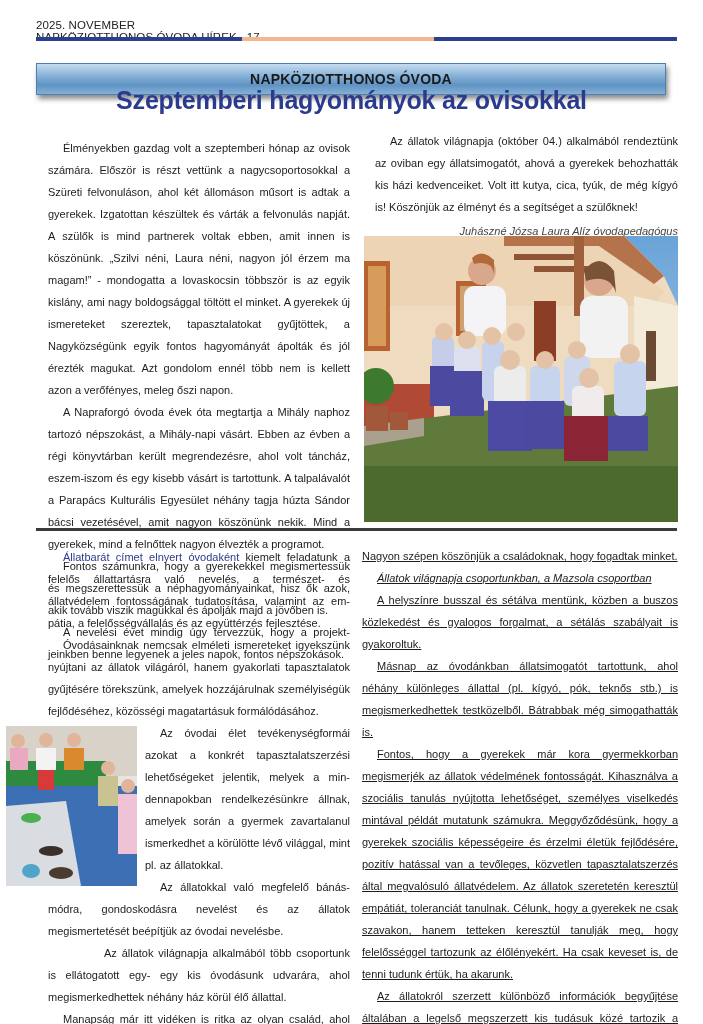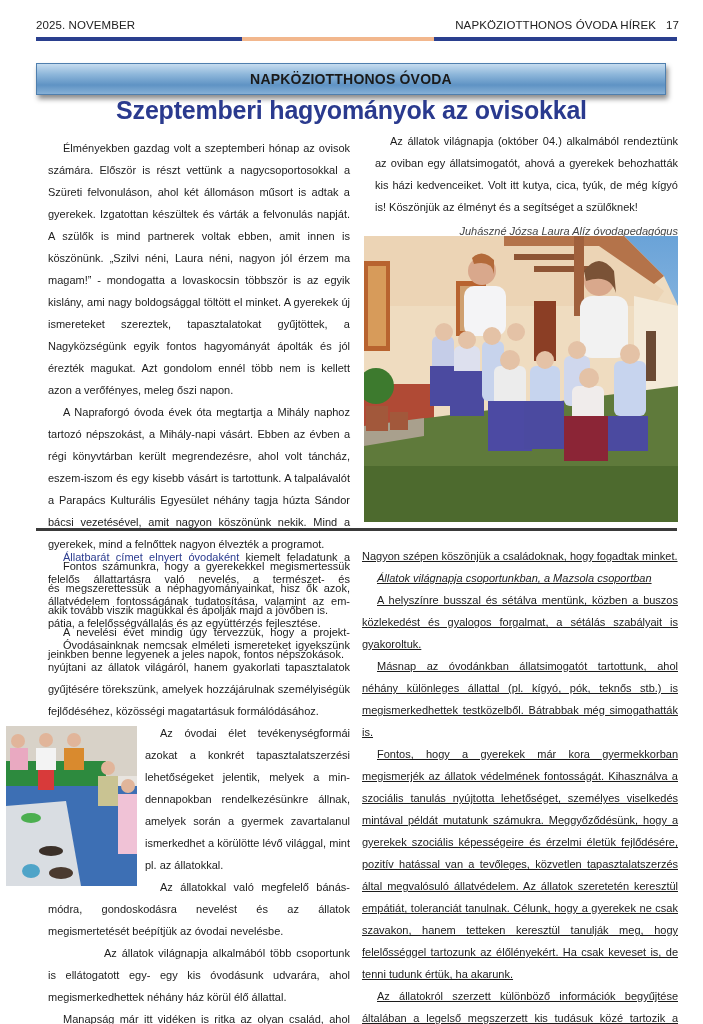--- a/index.html
+++ b/index.html
@@ -1,34 +1,34 @@
 <!DOCTYPE html>
 <html><head>
 <meta charset="utf-8">
 <style>
   * { box-sizing: border-box; margin: 0; padding: 0; }
   html, body { width: 703px; height: 1024px; background: #ffffff; overflow: hidden; }
   body { font-family: "Liberation Sans", "DejaVu Sans", sans-serif; color: #1c1c1c; position: relative; }
 
-  .running-header { position: absolute; left: 36px; right: 24px; top: 19px; height: 16px; display: flex; justify-content: space-between; font-size: 11.5px; color: #222; letter-spacing: 0.1px; }
+  .running-header { position: absolute; left: 36px; right: 24px; top: 19px; height: 16px; display: flex; justify-content: space-between; font-size: 11.5px; color: #222; letter-spacing: 0.1px; flex-direction: column; }
   .running-header .right span + span { margin-left: 10px; }
   .rule { position: absolute; top: 37px; left: 36px; width: 641px; height: 4px; display: flex; }
   .rule div { height: 100%; }
   .rule .seg-a { width: 206px; background: #2a3f8e; }
   .rule .seg-b { width: 192px; background: #f2b78d; }
   .rule .seg-c { flex: 1; background: #2a3f8e; }
 
   .banner { position: absolute; left: 36px; top: 63px; width: 630px; height: 32px;
     background: linear-gradient(180deg, #c6dcef 0%, #8db6da 35%, #5f93c4 70%, #86b0d6 100%);
     border: 1px solid #4f7fae;
     box-shadow: 2px 4px 5px rgba(0,0,0,0.45);
     display: flex; align-items: center; justify-content: center; }
   .banner span { font-weight: bold; font-size: 14px; color: #1a1a1a; letter-spacing: 0.2px; }
 
-  .article-title { position: absolute; left: 0; right: 0; top: 96px; text-align: center; font-size: 25px; font-weight: bold; color: #2a3a8e; letter-spacing: -0.2px; }
+  .article-title { position: absolute; left: 0; right: 0; top: 86px; text-align: center; font-size: 25px; font-weight: bold; color: #2a3a8e; letter-spacing: -0.2px; }
 
   .col { position: absolute; font-size: 11px; line-height: 22px; text-align: justify; hyphens: manual; }
   .col p { text-indent: 15px; }
   .col p.noindent { text-indent: 0; }
   .col-left-top { left: 48px; top: 137px; width: 302px; }
   .col-right-top { left: 375px; top: 130px; width: 303px; }
   .signature { text-align: right; font-style: italic; color: #444; margin-top: 2px; }
 
   .photo-main { position: absolute; left: 364px; top: 236px; width: 314px; height: 286px; overflow: hidden; background: #6f7f4a; }
 

